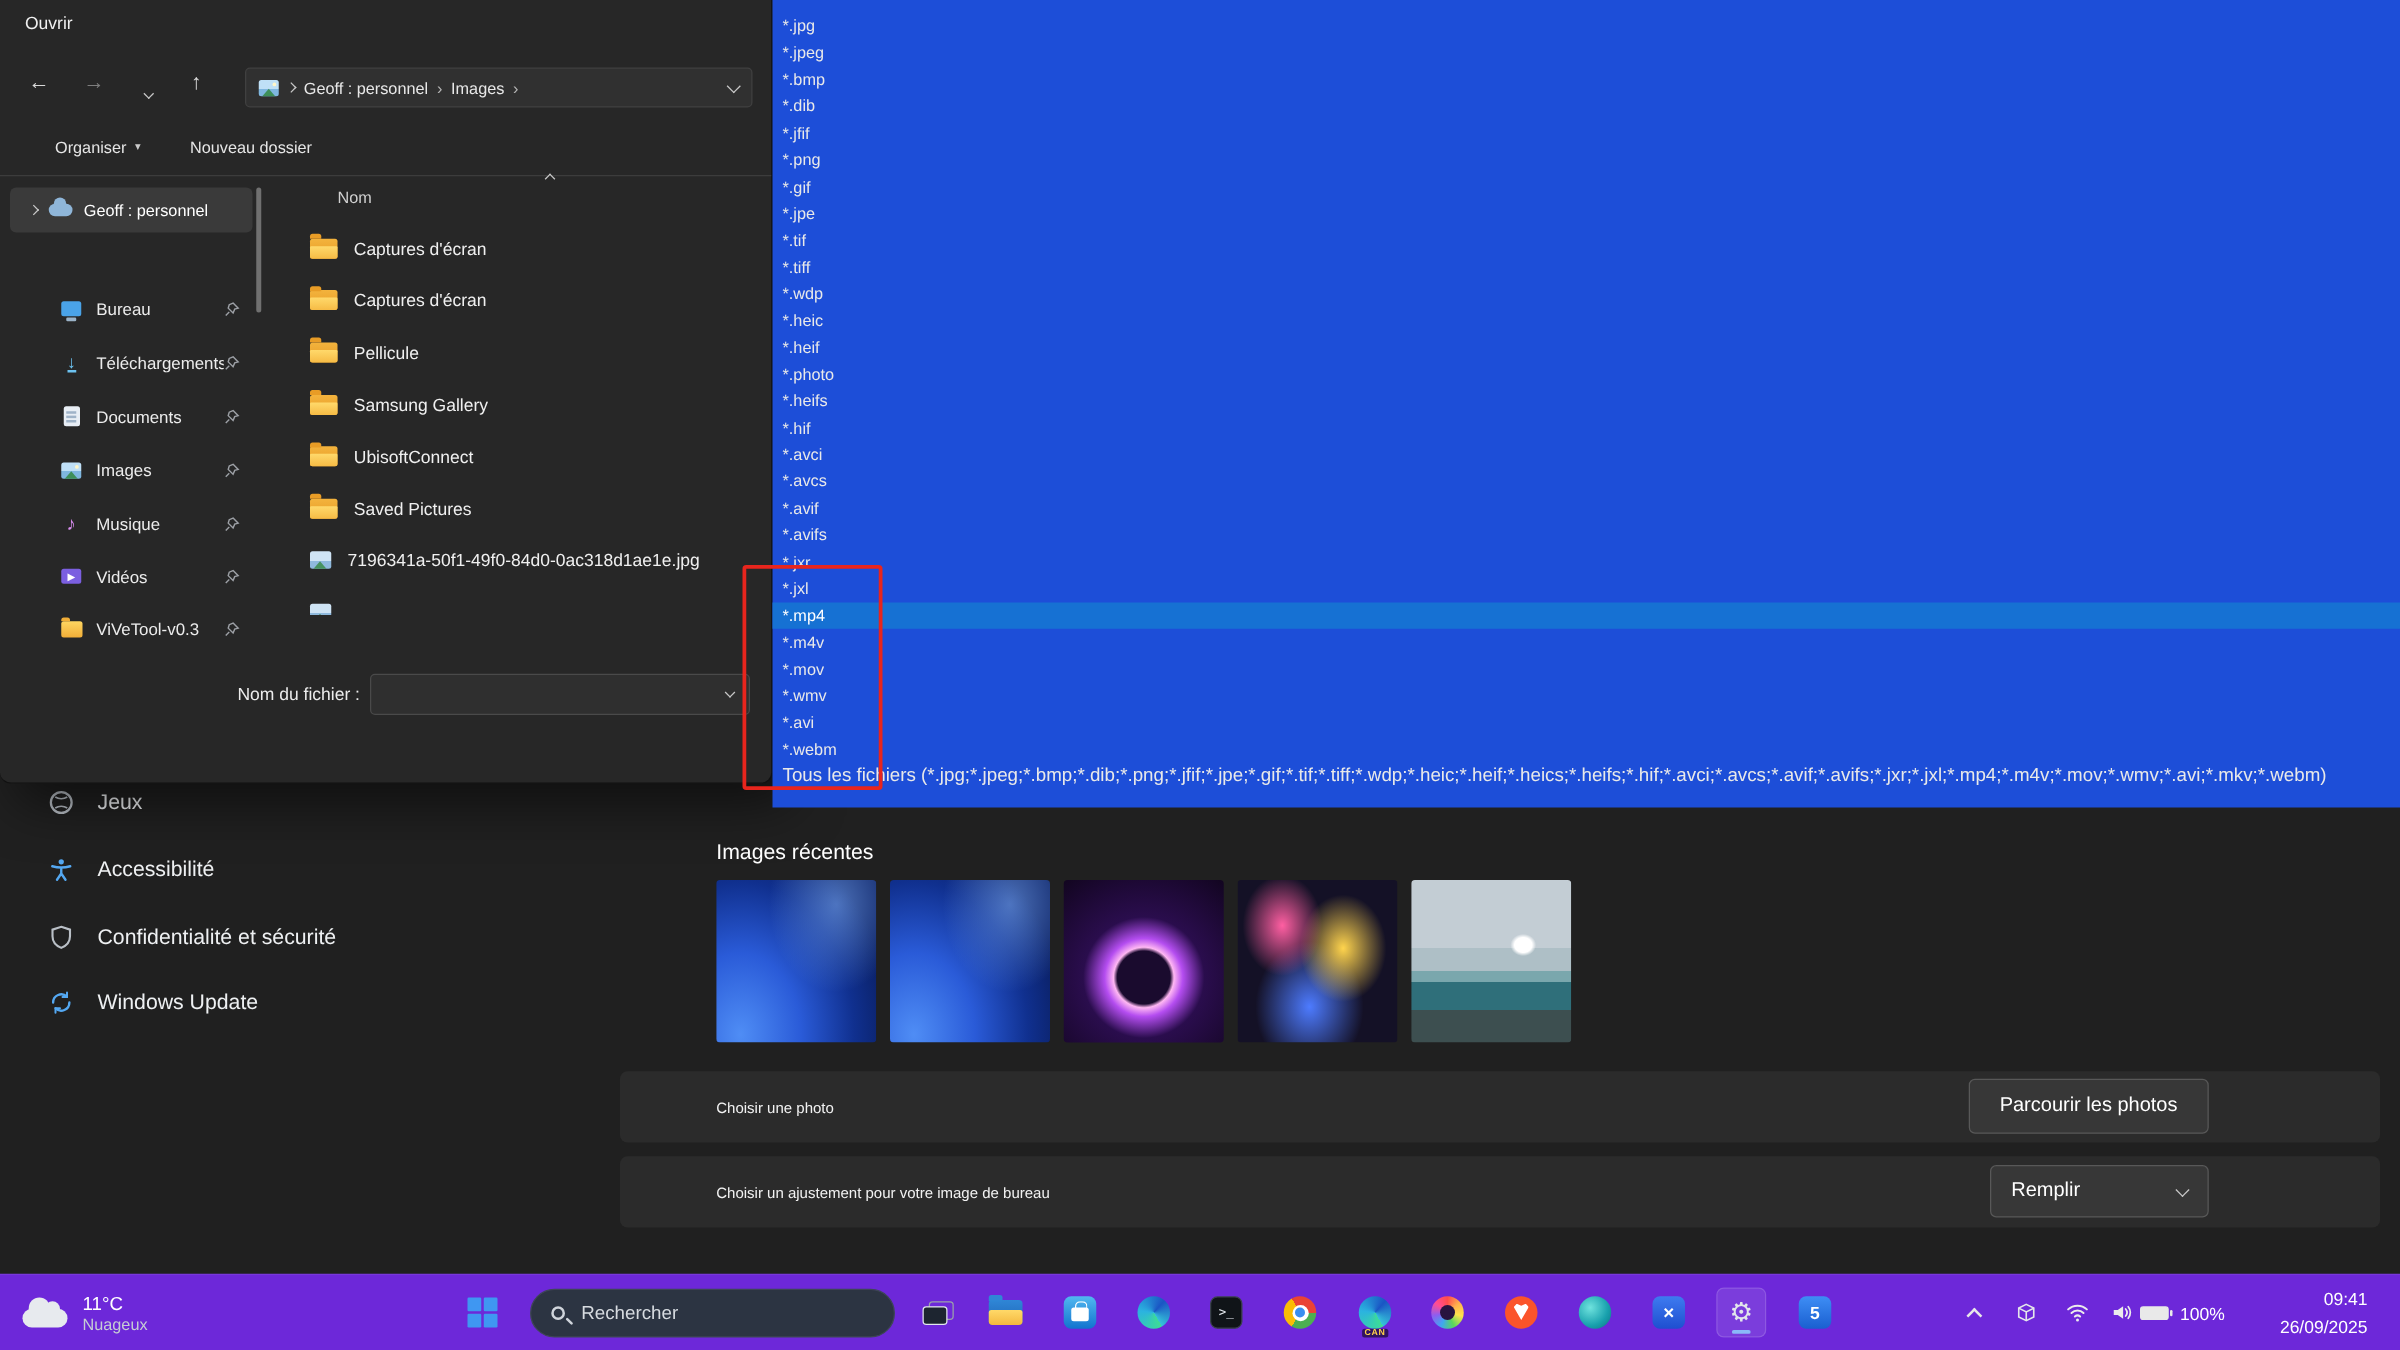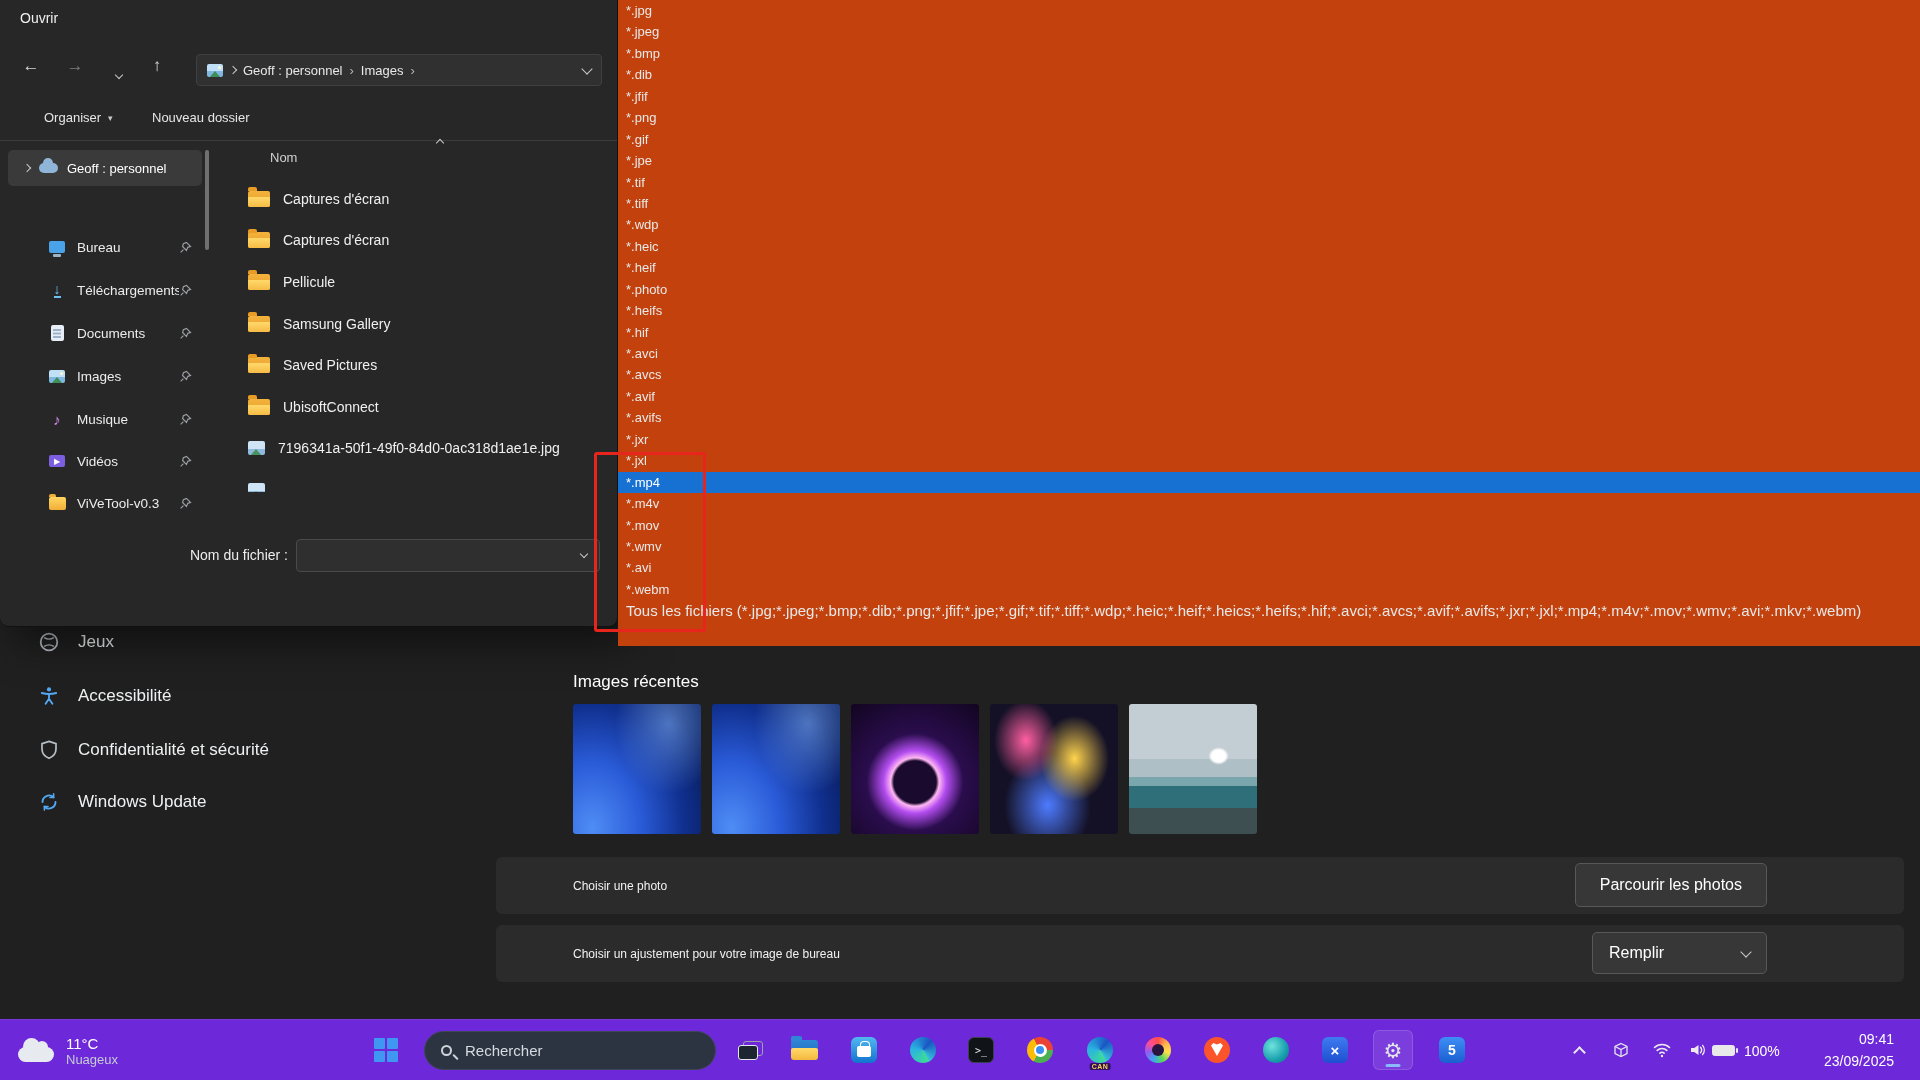--- a/index.html
+++ b/index.html
@@ -88,21 +88,21 @@
   .ic-video{width:16px;height:12px;background:#7b5fe0;border-radius:2px;color:#fff;font-size:8px;display:flex;align-items:center;justify-content:center}
   .ic-fold-sm{width:17px;height:13px;background:linear-gradient(#ffd661,#f1ae38);border-radius:2px;position:relative}
   .ic-fold-sm::before{content:"";position:absolute;left:0;top:-3px;width:7px;height:3px;background:#f1ae38;border-radius:2px 2px 0 0}
   .ic-fold{width:22px;height:16px;background:linear-gradient(#f3b33d,#e89c26);border-radius:2px;position:relative;flex:0 0 auto}
   .ic-fold::before{content:"";position:absolute;left:0;top:-3.5px;width:9px;height:4px;background:#e89c26;border-radius:2px 2px 0 0}
   .ic-fold::after{content:"";position:absolute;left:0;bottom:0;width:22px;height:10px;background:linear-gradient(#ffd96b,#f6bb45);border-radius:1px 1px 2px 2px}
   .ic-imgfile{width:17px;height:14px;border-radius:2px;background:linear-gradient(#cfe4f5 0 55%,#8fb9dd 55% 100%);position:relative;overflow:hidden;flex:0 0 auto}
   .ic-imgfile::after{content:"";position:absolute;left:2px;bottom:-1px;border-left:6px solid transparent;border-right:6px solid transparent;border-bottom:7px solid #47925f}
 
   
-  .ftp{position:absolute;left:618px;top:0;width:1302px;height:646px;background:#c2410c;z-index:20;padding-top:0}
+  .ftp{position:absolute;left:618px;top:0;width:1302px;height:646px;background:#1d4ed8;z-index:20;padding-top:10px}
   .ft-item{height:21.45px;line-height:21.45px;padding-left:8px;font-size:13px;color:#e9e9e9;white-space:nowrap}
   .ft-item.sel{background:var(--accent,#1671d3);color:#fff}
   .ft-footer{height:22px;line-height:22px;padding-left:8px;font-size:15px;color:#e9e9e9;white-space:nowrap;overflow:hidden}
 
   .redbox{position:absolute;left:594px;top:452px;width:112px;height:180px;border:3px solid var(--annotation-red,#e8251d);
           border-radius:3px;z-index:50}
 
   
   .taskbar{position:absolute;left:0;top:1019px;width:1920px;height:61px;background:#6d28d9;
            border-top:1px solid rgba(255,255,255,.07);z-index:60}
@@ -332,25 +332,25 @@
     <div class="frow">
         <span class="ic-fold"></span>
         <span>Pellicule</span>
       </div>
     <div class="frow">
         <span class="ic-fold"></span>
         <span>Samsung Gallery</span>
       </div>
     <div class="frow">
         <span class="ic-fold"></span>
+        <span>UbisoftConnect</span>
+      </div>
+    <div class="frow">
+        <span class="ic-fold"></span>
         <span>Saved Pictures</span>
-      </div>
-    <div class="frow">
-        <span class="ic-fold"></span>
-        <span>UbisoftConnect</span>
       </div>
     <div class="frow">
         <span class="ic-imgfile"></span>
         <span>7196341a-50f1-49f0-84d0-0ac318d1ae1e.jpg</span>
       </div>
     <div class="frow">
         <span class="ic-imgfile"></span>
       </div>
   </div>
 
@@ -481,15 +481,15 @@
         <path d="M2 6v4h3.2L9.5 13V3L5.2 6z" fill="#ececec"></path>
         <path d="M11.5 5.2a4.4 4.4 0 0 1 0 5.6M13.6 3.4a7.2 7.2 0 0 1 0 9.2" stroke="#ececec" stroke-width="1.4" fill="none" stroke-linecap="round"></path>
       </svg>
   </div>
   <div class="batt-group">
     <span class="batt"></span>
     <span>100%</span>
   </div>
   <div class="clock">
     <div>09:41</div>
-    <div>23/09/2025</div>
+    <div>26/09/2025</div>
   </div>
 </div>
 
 </body></html>

